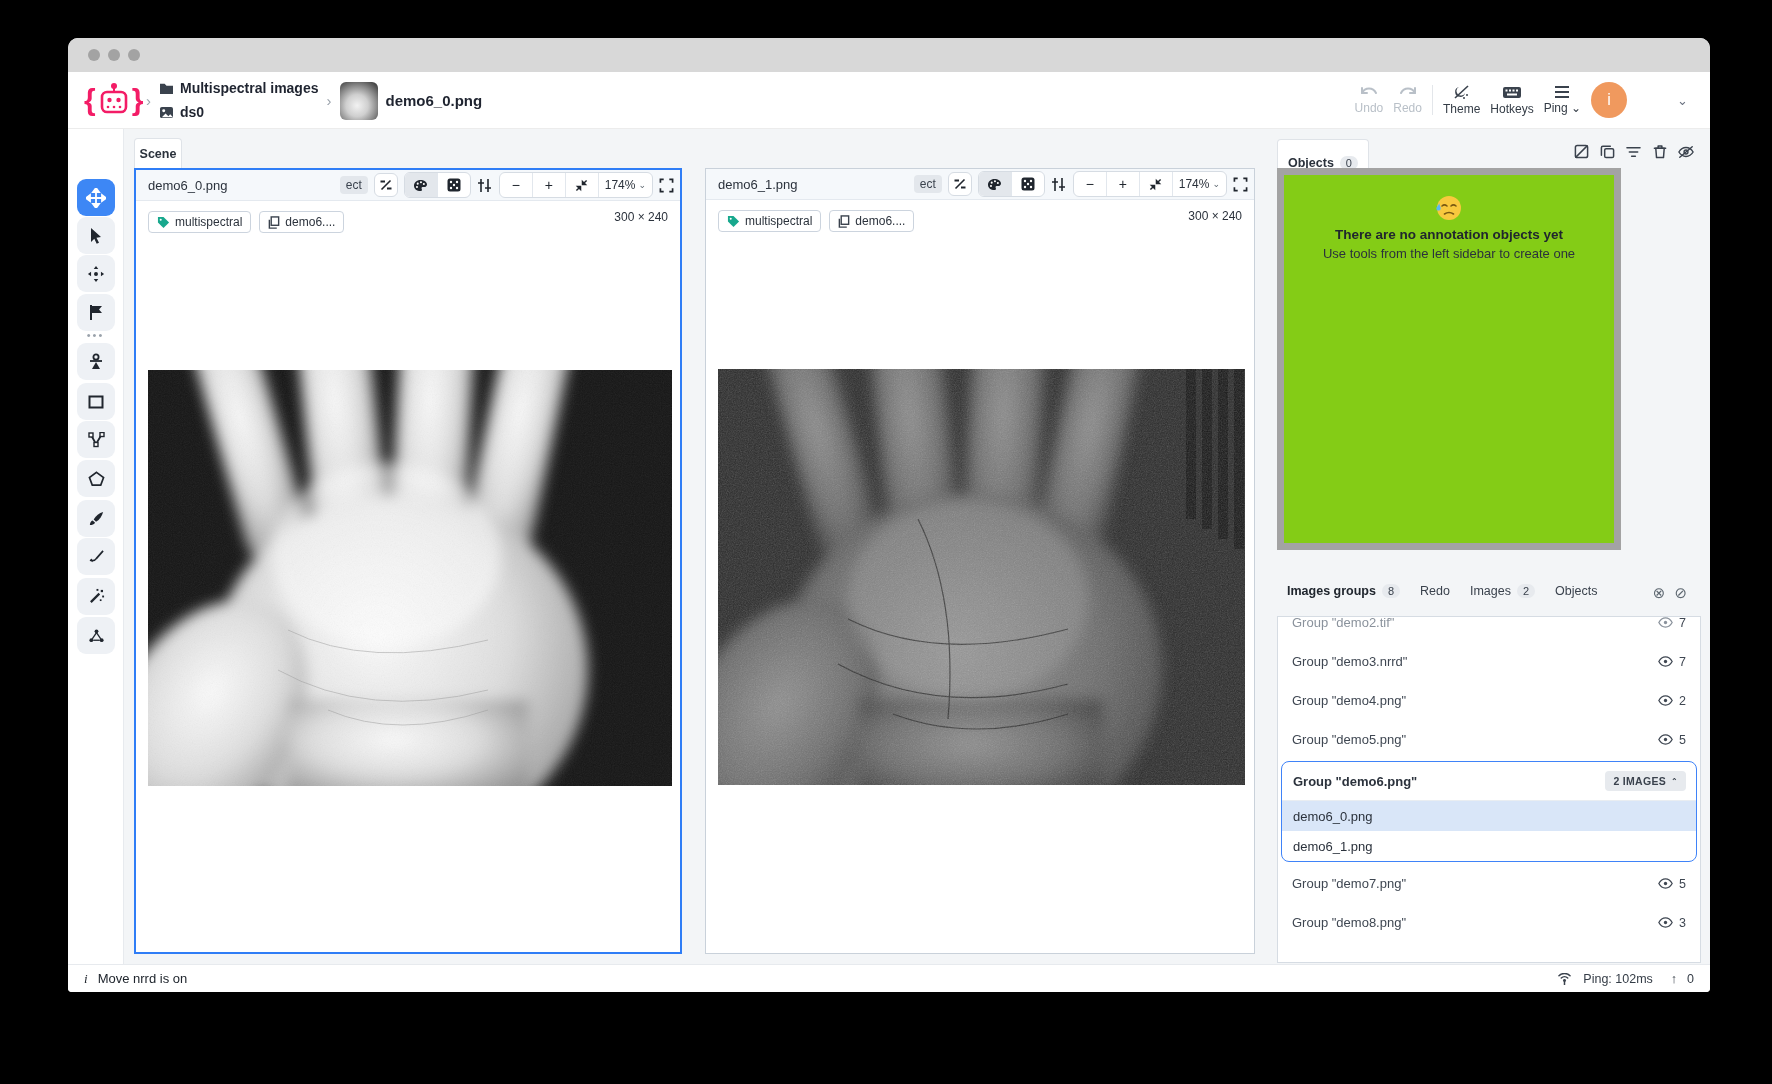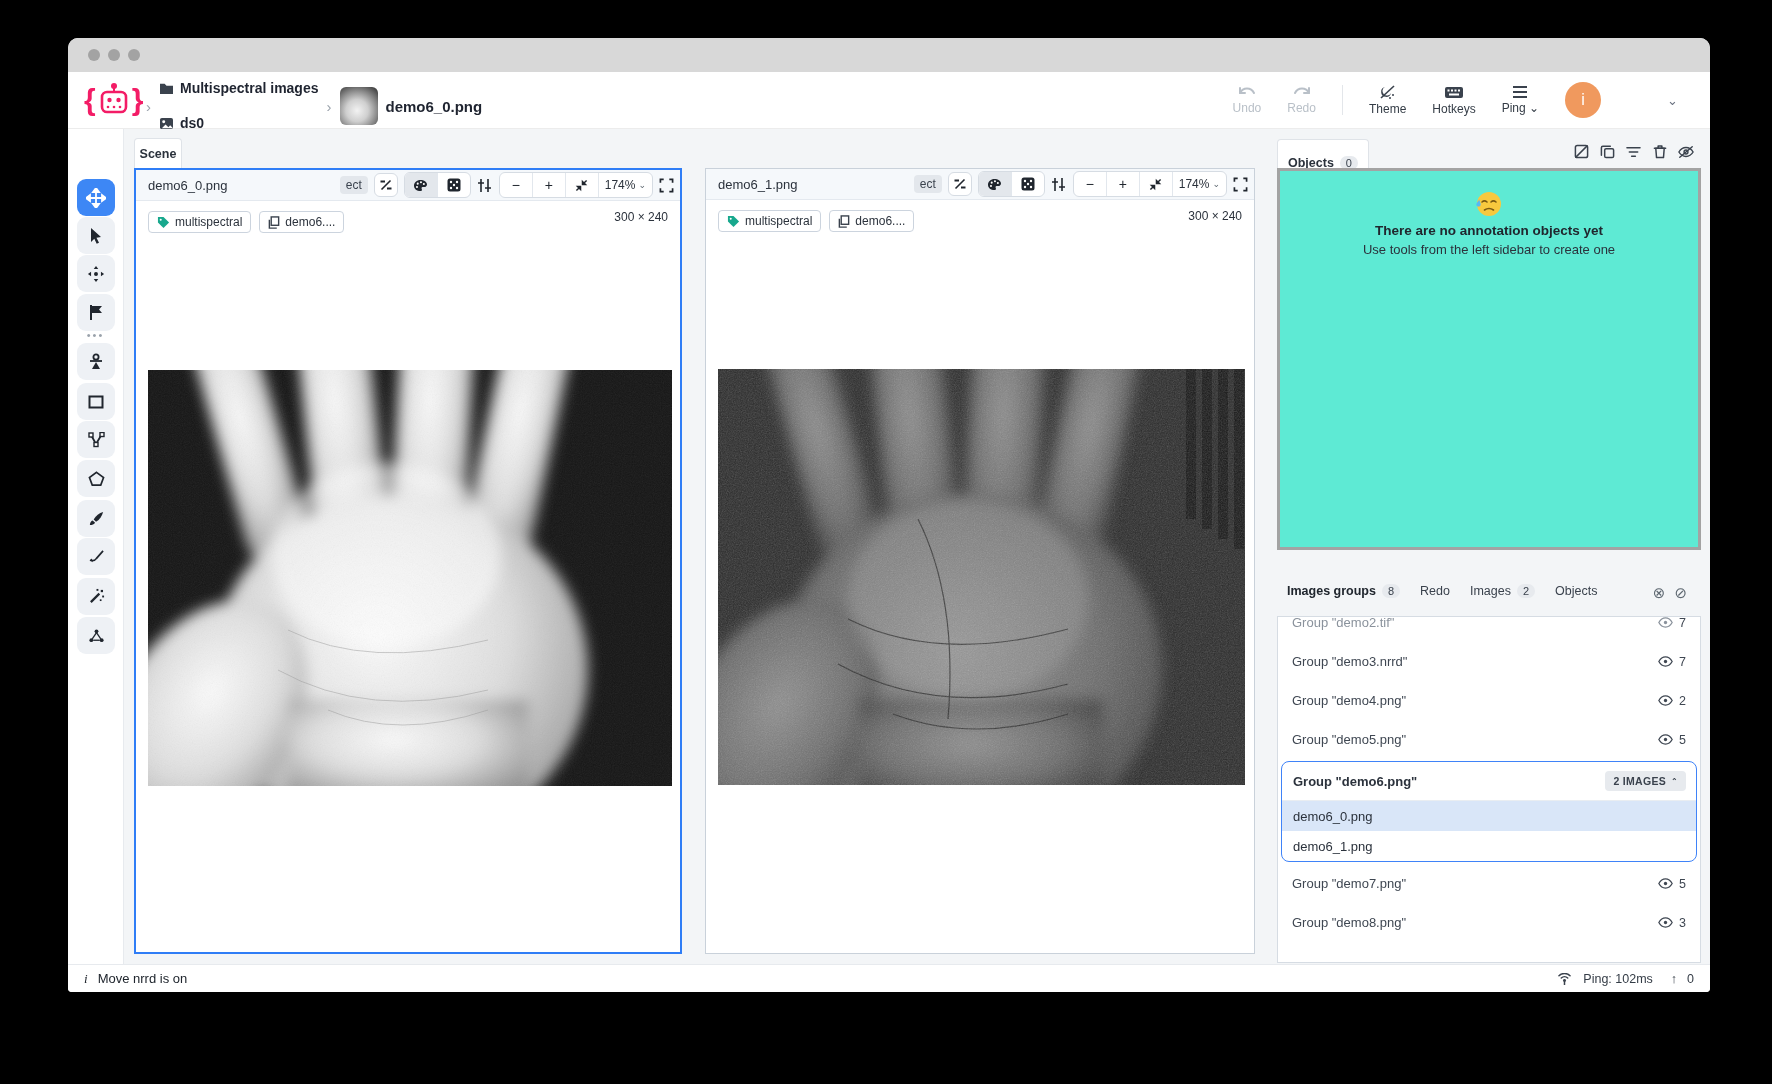--- a/index.html
+++ b/index.html
@@ -7,26 +7,26 @@
          font-family:"Liberation Sans","DejaVu Sans",sans-serif;-webkit-font-smoothing:antialiased;}
   .window{position:absolute;left:68px;top:38px;width:1642px;height:954px;background:#fff;border-radius:10px 10px 4px 4px;overflow:hidden;}
   .titlebar{position:absolute;left:0;top:0;width:100%;height:34px;background:#d8d8d8;}
   .tdot{position:absolute;top:11px;width:12px;height:12px;border-radius:50%;background:#a3a3a3;}
   
   .header{position:absolute;left:0;top:34px;width:100%;height:56px;background:#fff;border-bottom:1px solid #ececec;}
   .logo{position:absolute;left:16px;top:8px;display:flex;align-items:center;gap:1px;}
   .brace{color:#f31c66;font-weight:bold;font-size:30px;line-height:38px;}
   .crumb-chev{color:#9aa2ab;font-size:15px;}
   .crumbs{position:absolute;left:78px;top:7px;display:flex;align-items:center;gap:8px;}
-  .crumbcol{display:flex;flex-direction:column;gap:16px;}
+  .crumbcol{display:flex;flex-direction:column;gap:5px;}
   .crumbline{display:flex;align-items:center;gap:6px;font-size:14px;font-weight:bold;color:#1f2430;line-height:19px;}
   .thumb{width:38px;height:38px;border-radius:6px;background:
      radial-gradient(circle at 45% 62%,#f2f2f2 0%,#cfcfcf 35%,#8d8d8d 62%,#2b2b2b 100%);}
   .file-title{font-size:15px;font-weight:bold;color:#1f2430;}
-  .hactions{position:absolute;right:32px;top:4px;height:48px;display:flex;align-items:center;gap:26px;}
+  .hactions{position:absolute;right:22px;top:4px;height:48px;display:flex;align-items:center;gap:10px;}
   .haction{display:flex;flex-direction:column;align-items:center;gap:2px;font-size:12px;color:#343c46;cursor:pointer;}
   .haction.disabled{color:#b9c0c8;}
   .hdivider{width:1px;height:30px;background:#e3e6ea;}
   .avatar{width:36px;height:36px;border-radius:50%;background:#f0995e;color:#fff;display:flex;align-items:center;justify-content:center;font-size:16px;}
   
   .main{position:absolute;left:0;top:91px;width:100%;height:835px;background:#f3f5f7;}
   .tools{position:absolute;left:0;top:0;width:55px;height:100%;background:#fff;border-right:1px solid #e7eaee;}
   .tool{position:absolute;left:9px;width:38px;height:37px;border-radius:9px;background:#eef1f5;display:flex;align-items:center;justify-content:center;cursor:pointer;}
   .tool.active{background:#3d87f5;}
   .tool svg{display:block;}
@@ -47,21 +47,21 @@
   .zoomtxt{font-size:12px;color:#2b323c;display:flex;align-items:center;gap:3px;padding:0 6px;}
   .ptags{display:flex;align-items:center;gap:8px;padding:10px 12px 0 12px;}
   .tagpill{display:flex;align-items:center;gap:5px;border:1px solid #ccd4de;border-radius:4px;background:#fff;height:22px;padding:0 8px;font-size:12px;color:#2b323c;box-sizing:border-box;}
   .psize{position:absolute;right:12px;top:40px;font-size:12px;color:#2b323c;}
   .pimg{position:absolute;left:12px;top:200px;}
   
   .objects-tab{position:absolute;left:1209px;top:10px;height:29px;background:#fff;border:1px solid #dfe3e8;border-bottom:none;border-radius:4px 4px 0 0;display:flex;align-items:center;gap:6px;padding:8px 10px;font-size:12.5px;font-weight:bold;color:#2b323c;}
   .badge{background:#e7eaee;border-radius:8px;font-size:11px;font-weight:normal;color:#3a424d;padding:1px 6px;}
   .obj-icons{position:absolute;left:1505px;top:14px;display:flex;gap:9px;align-items:center;}
   .obj-icons .oi{width:17px;height:17px;display:flex;align-items:center;justify-content:center;cursor:pointer;}
-  .objects-panel{position:absolute;left:1209px;top:39px;width:424px;height:382px;background:#5eead4;border:3px solid #a3a3a3;box-sizing:border-box;}
+  .objects-panel{position:absolute;left:1209px;top:39px;width:344px;height:382px;background:#84cc16;border:7px solid #a3a3a3;box-sizing:border-box;}
   .empty{display:flex;flex-direction:column;align-items:center;padding-top:18px;gap:4px;}
   .empty-title{font-size:13.5px;font-weight:bold;color:#20262e;}
   .empty-hint{font-size:13px;color:#2b323c;}
   .gtabs{position:absolute;left:1209px;top:455px;width:424px;height:30px;display:flex;align-items:flex-start;gap:20px;padding-left:10px;box-sizing:border-box;}
   .gtab{display:flex;align-items:center;gap:6px;font-size:12.5px;color:#3a424d;cursor:pointer;}
   .gtab.active{font-weight:bold;color:#20262e;}
   .gtab-icons{position:absolute;right:14px;display:flex;gap:9px;color:#5d6770;font-size:15px;}
   .groups-panel{position:absolute;left:1209px;top:487px;width:424px;height:347px;background:#fff;border:1px solid #d6dce3;box-sizing:border-box;overflow:hidden;}
   .grow{height:39px;display:flex;align-items:center;padding:0 14px;font-size:13px;color:#3f4752;}
   .grow .gname{flex:1;}

